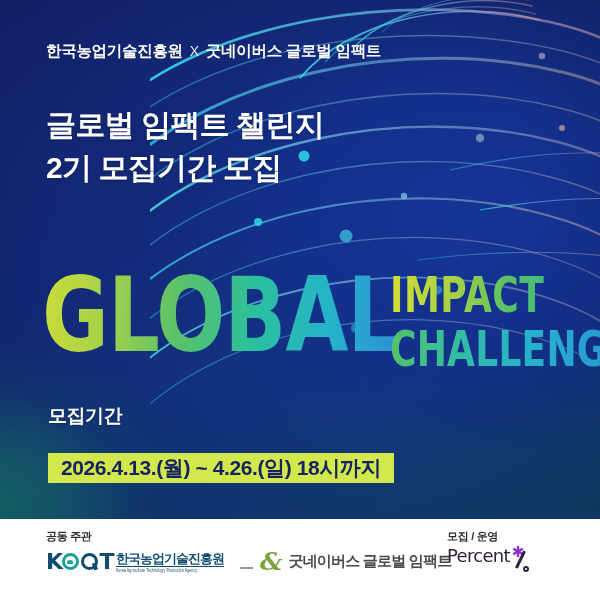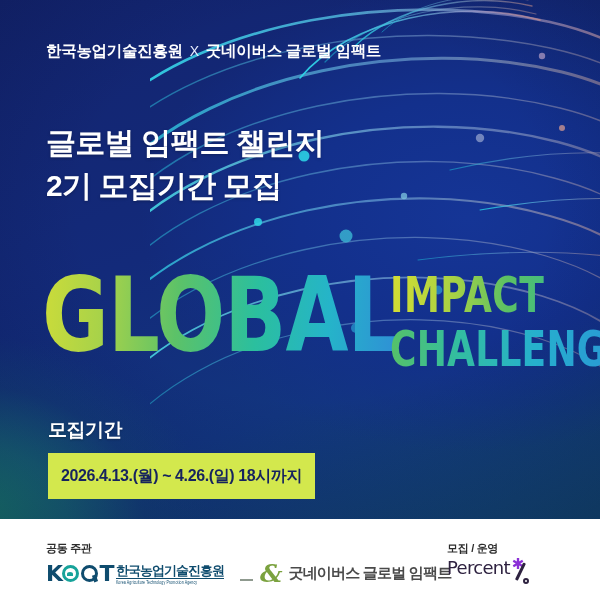--- a/index.html
+++ b/index.html
@@ -70,21 +70,20 @@
   .headline {
     position: absolute;
     left: 46px;
     top: 104px;
     color: #ffffff;
     font-size: 30px;
     font-weight: 700;
     line-height: 1.42;
     letter-spacing: -0.8px;
     text-shadow: 0 1px 3px rgba(0,0,0,0.25);
-    margin-top: 18px;
   }
   .headline .l2 { display: block; }
 
   
   .wordmark {
     position: absolute;
     left: 0; top: 262px;
     width: 508px;
     height: 130px;
   }
@@ -137,52 +136,51 @@
     -webkit-background-clip: text;
     background-clip: text;
     color: transparent;
     -webkit-text-fill-color: transparent;
   }
 
   
   .period-label {
     position: absolute;
     left: 48px;
-    top: 417px;
+    top: 403px;
     font-size: 19px;
     font-weight: 700;
     color: #ffffff;
     letter-spacing: -0.5px;
     text-shadow: 0 1px 2px rgba(0,0,0,0.25);
   }
   .period-chip {
     position: absolute;
     left: 48px;
     top: 453px;
-    height: 46px;
+    height: 30px;
     padding: 0 13px;
     display: flex;
     align-items: center;
     background: #d3e84d;
     color: #16235e;
-    font-size: 16px;
+    font-size: 21px;
     font-weight: 700;
     letter-spacing: -0.4px;
     white-space: nowrap;
   }
 
   
   .footer {
     position: absolute;
     left: 0;
     top: 519px;
     width: 600px;
     height: 57px;
     background: #ffffff;
-    margin-top: 12px;
   }
   .f-label {
     position: absolute;
     font-size: 11px;
     font-weight: 700;
     color: #2c2c2c;
     letter-spacing: -0.3px;
     white-space: nowrap;
   }
   .f-label.host { left: 46px; top: 10px; }

